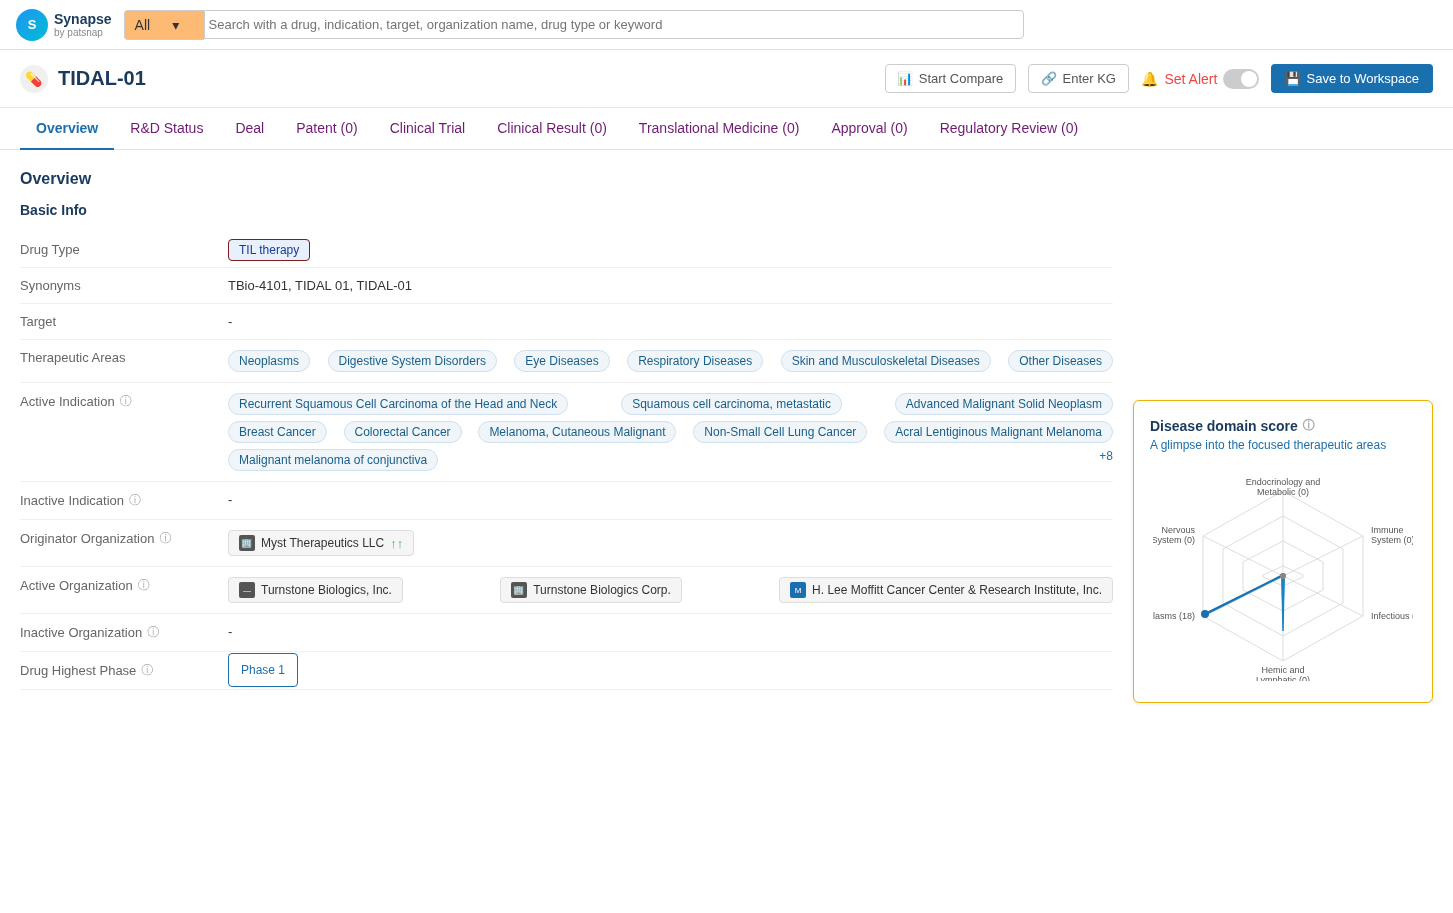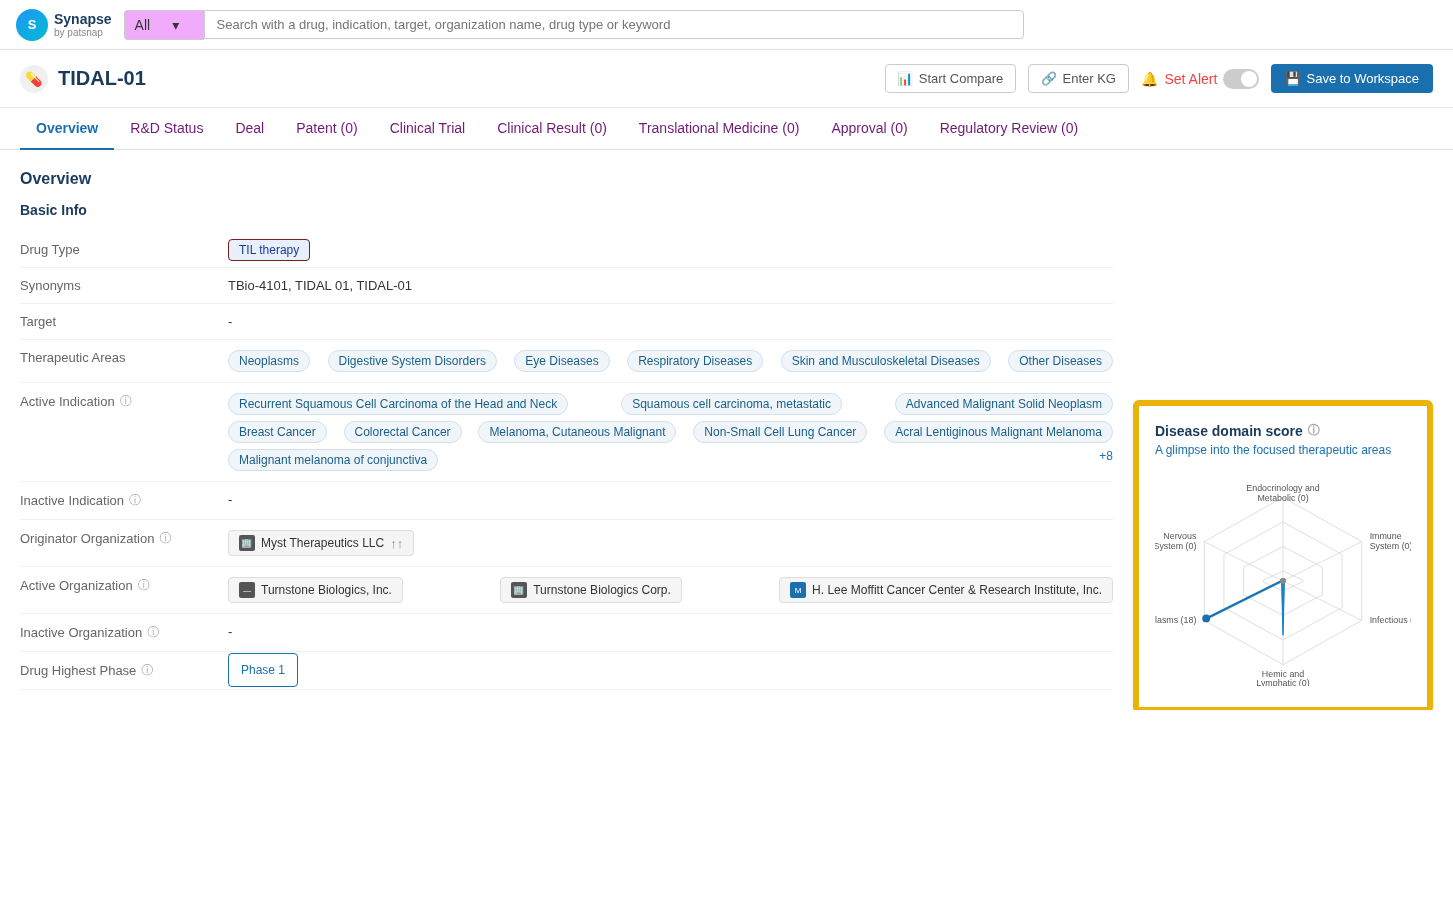--- a/index.html
+++ b/index.html
@@ -15,25 +15,25 @@
       width: 32px; height: 32px; border-radius: 50%;
       background: linear-gradient(135deg, #2196F3, #00BCD4);
       display: flex; align-items: center; justify-content: center;
       color: white; font-weight: bold; font-size: 13px;
     }
     .search-container { display: flex; align-items: center; flex: 1; max-width: 900px; }
     .search-dropdown {
       display: flex; align-items: center; gap: 22px;
       border: 1px solid #ccc; border-right: none;
       padding: 6px 10px; border-radius: 4px 0 0 4px;
-      background: #f0abfc; cursor: pointer; min-width: 80px;
+      background: #fdba74; cursor: pointer; min-width: 80px;
     }
     .search-input {
       flex: 1; border: 1px solid #ccc; border-radius: 0 4px 4px 0;
-      padding: 6px 12px; font-size: 13px; color: #999; outline: none;
+      padding: 6px 4px; font-size: 13px; color: #999; outline: none;
     }
 
     
     .drug-header {
       display: flex; align-items: center; justify-content: space-between;
       padding: 14px 20px; border-bottom: 1px solid #e8e8e8;
       background: #fff;
     }
     .drug-title { display: flex; align-items: center; gap: 10px; font-size: 20px; font-weight: 700; color: #1a3a5c; }
     .drug-icon { width: 28px; height: 28px; background: #f0f0f0; border-radius: 50%; display: flex; align-items: center; justify-content: center; font-size: 14px; color: #555; }
@@ -96,21 +96,21 @@
       padding: 4px 10px; border-radius: 4px; font-size: 12px; color: #333;
     }
     .org-icon { width: 16px; height: 16px; background: #555; border-radius: 2px; display: flex; align-items: center; justify-content: center; color: white; font-size: 9px; }
     .org-icon-blue { background: #1a6faf; }
     .org-icon-dark { background: #333; }
     .growth-icon { color: #4caf50; font-size: 13px; }
 
     
     .disease-card {
       position: absolute; right: 20px; top: 250px;
-      width: 300px; border: 6px solid #eab308; border-radius: 6px;
+      width: 300px; border: 1px solid #eab308; border-radius: 6px;
       padding: 16px; background: #fff; box-shadow: 0 1px 4px rgba(0,0,0,0.08);
     }
     .disease-card-title { font-size: 14px; font-weight: 700; color: #1a3a5c; margin-bottom: 4px; display: flex; align-items: center; gap: 5px; }
     .disease-card-sub { font-size: 12px; color: #1a6faf; margin-bottom: 14px; }
     .radar-container { display: flex; justify-content: center; align-items: center; height: 220px; }
 
     
     .content-main { max-width: calc(100% - 320px); }
   </style>
 </head>

